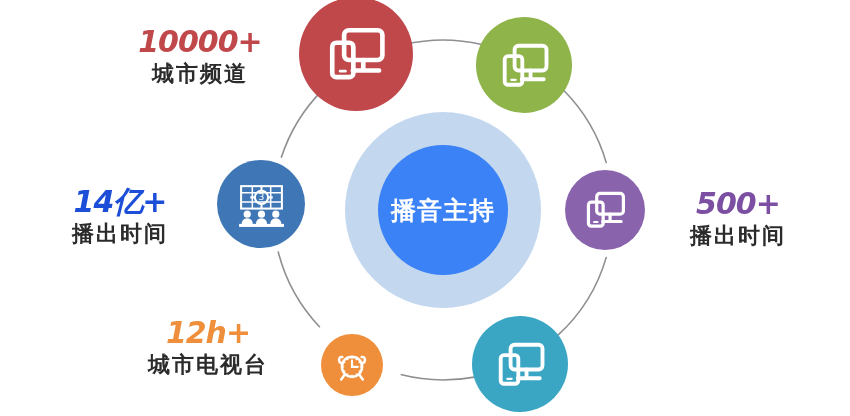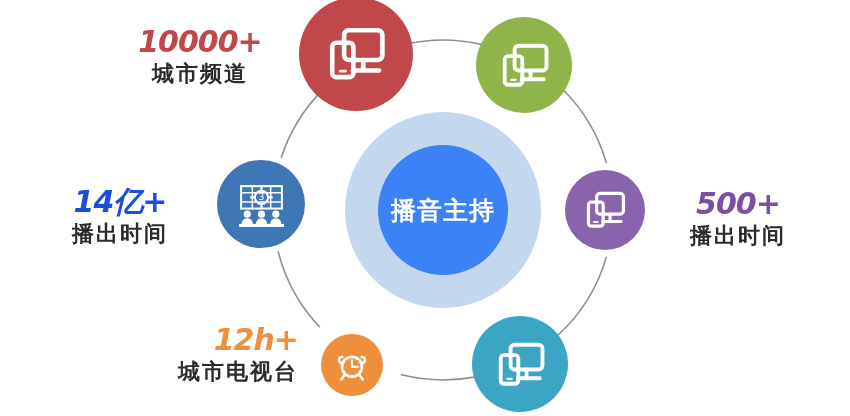--- a/index.html
+++ b/index.html
@@ -196,21 +196,21 @@
         <div class="label-name">城市频道</div>
       </div>
       <div class="label-block" style="left: 562px; top: 28px; width: 190px;">
       </div>
       <div class="label-block" style="left: 648px; top: 188px; width: 180px;">
         <div class="label-value" style="color: rgb(124, 79, 163);">500+</div>
         <div class="label-name">播出时间</div>
       </div>
       <div class="label-block" style="left: 570px; top: 336px; width: 190px;">
       </div>
-      <div class="label-block" style="left: 118px; top: 324px; width: 180px; text-align: right;">
+      <div class="label-block" style="left: 118px; top: 317px; width: 180px;">
         <div class="label-value" style="color: rgb(239, 143, 59);">12h+</div>
         <div class="label-name">城市电视台</div>
       </div>
       <div class="label-block" style="left: 30px; top: 186px; width: 180px;">
         <div class="label-value" style="color: #1d4ed8;">14亿+</div>
         <div class="label-name">播出时间</div>
       </div>
     </div>
 
 </div>

